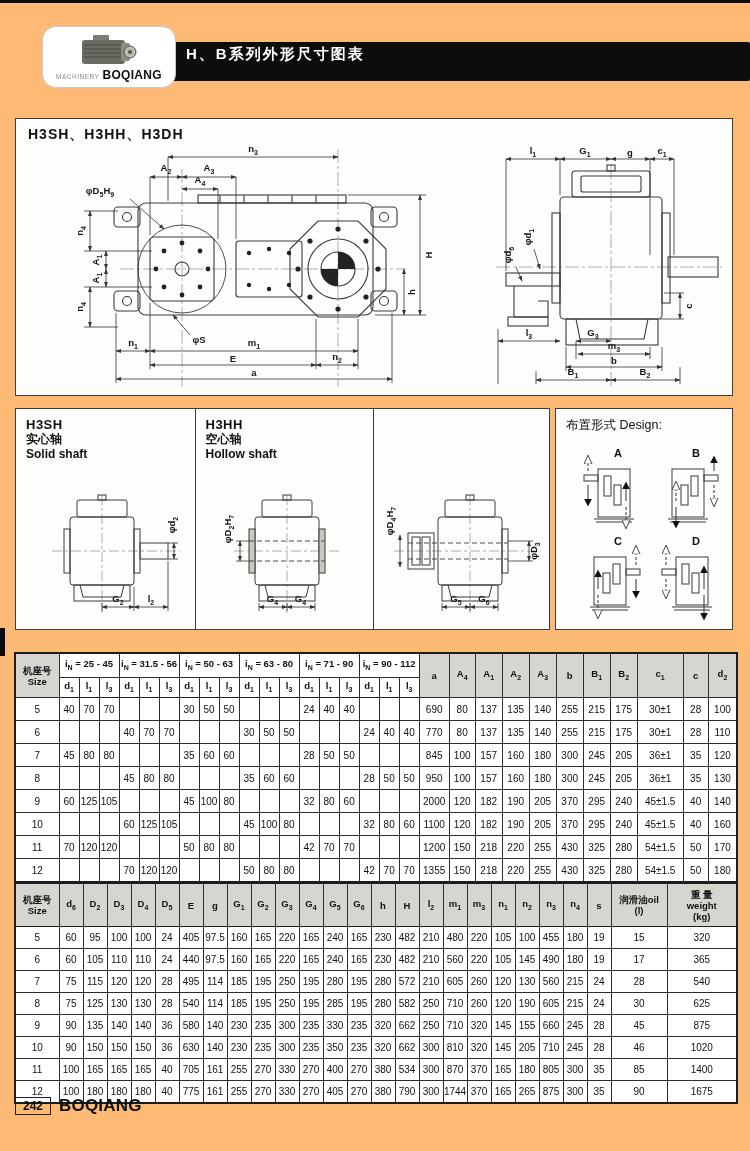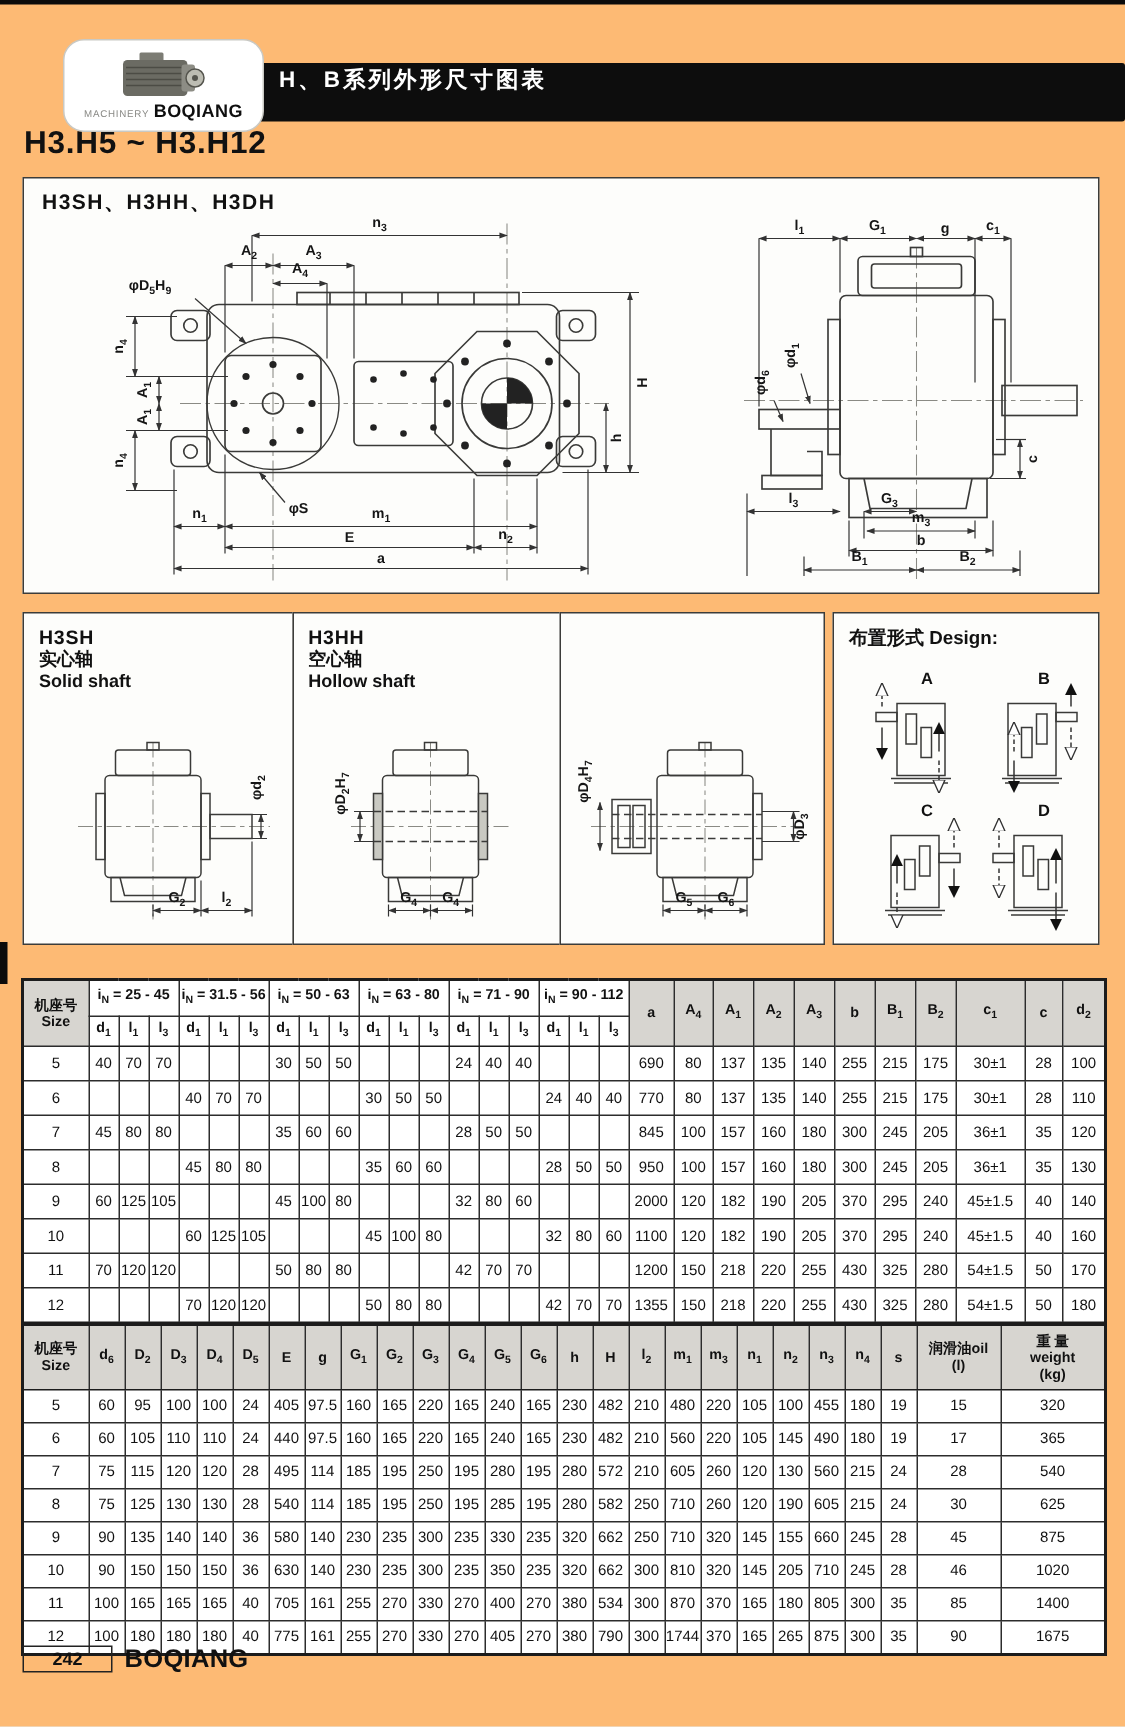--- a/index.html
+++ b/index.html
@@ -30,41 +30,41 @@
   .dim.rot{transform:translate(-50%,-50%) rotate(-90deg);}
   .dim sub{font-size:7px;}
   
   #variant-row{position:absolute;left:15px;top:408px;height:222px;}
   .vbox{position:absolute;top:0;height:222px;border:1.5px solid #3c3c3a;background:#fdfdfb;box-sizing:border-box;}
   .vtitle{position:absolute;left:10px;top:8px;line-height:15px;}
   .vtitle .code{font-size:13px;font-weight:700;letter-spacing:.5px;}
   .vtitle .zh{font-size:12px;font-weight:700;}
   .vtitle .en{font-size:12px;font-weight:700;}
   .vdraw{position:absolute;left:14px;top:82px;width:152px;height:128px;}
-  #design-box .dtitle{position:absolute;left:10px;top:8px;font-size:12.5px;font-weight:700;}
+  #design-box .dtitle{position:absolute;left:10px;top:8px;font-size:12.5px;font-weight:400;}
   .mini{position:absolute;width:80px;height:92px;}
   .mini .letter{position:absolute;left:46px;top:-2px;font-size:11px;font-weight:700;transform:translate(-50%,0);}
   
   table{border-collapse:collapse;table-layout:fixed;position:absolute;left:14px;background:#fff;
         border:2px solid #1c1c1c;}
   #table1{top:652px;width:722px;}
   #table2{top:882px;width:722px;}
   th,td{border:1px solid #2c2c2c;text-align:center;padding:0;overflow:hidden;white-space:nowrap;}
   th{font-size:9.5px;font-weight:700;line-height:11px;}
   td{font-size:10px;height:22px;}
   th sub,td sub{font-size:7px;}
   .gray{background:#d7d5d0;}
   .white{background:#fff;}
   #table1 thead tr:first-child th{height:23px;}
   #table1 thead tr:last-child th{height:19px;border-bottom:1.5px solid #1c1c1c;}
   #table2 thead th{height:42px;border-bottom:1.5px solid #1c1c1c;}
   #table2 td{height:21px;}
   
   #footer{position:absolute;left:15px;top:1096px;display:flex;align-items:center;}
-  #page-num{display:inline-block;border:1.5px solid #222;padding:1px 19px;font-size:12px;font-weight:700;}
+  #page-num{display:inline-block;border:1.5px solid #222;padding:1px 7px;font-size:12px;font-weight:700;}
   #footer-brand{margin-left:8px;font-size:17px;font-weight:900;letter-spacing:.2px;}
   svg{display:block;}
 </style>
 </head>
 <body>
 
 <div id="page">
 
   <svg width="0" height="0" style="position:absolute">
     <defs>
@@ -98,21 +98,20 @@
       </g>
       <rect x="42" y="11" width="9" height="18" rx="2" fill="#8d8d85"></rect>
       <circle cx="51" cy="20" r="6" fill="#bdbdb3" stroke="#55554e" stroke-width="1"></circle>
       <circle cx="51" cy="20" r="2" fill="#55554e"></circle>
     </svg>
     <div class="brandline">
       <span class="mach">MACHINERY</span><span class="bq">BOQIANG</span>
     </div>
   </div>
 
-  <h1 id="page-title">H3.H5 ~ H3.H12</h1>
 
   <section id="drawing-box" class="panel">
     <div class="box-title">H3SH、H3HH、H3DH</div>
 
     <div id="front-view" class="draw">
       <svg width="400" height="255" viewBox="0 0 400 255">
         <g fill="none" stroke="#8a8a84" stroke-width="0.7" stroke-dasharray="14 3 3 3">
           <line x1="52" y1="128" x2="338" y2="128"></line>
           <line x1="114" y1="28" x2="114" y2="246"></line>
           <line x1="270" y1="8" x2="270" y2="246"></line>

